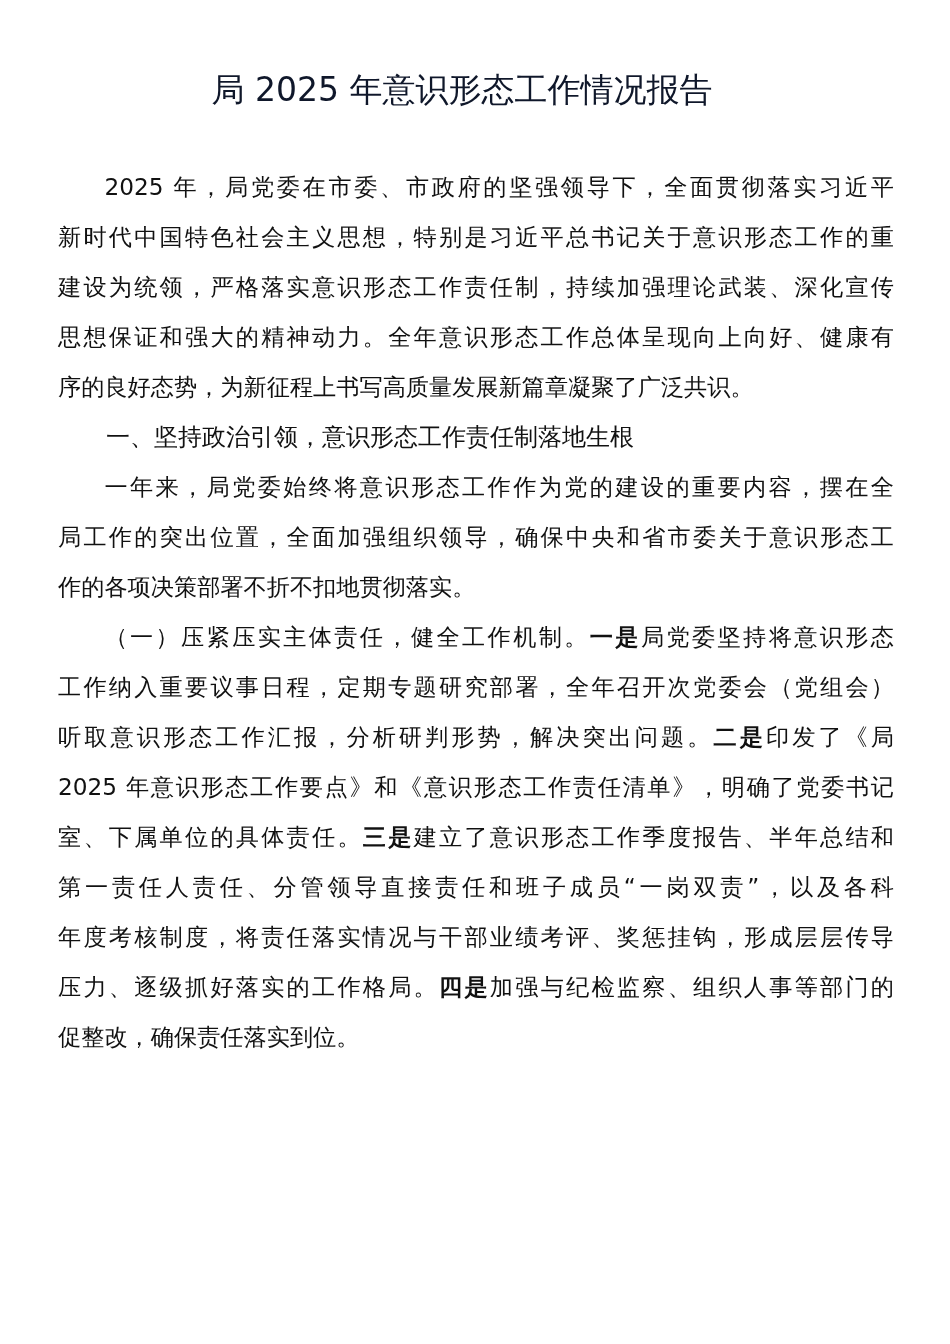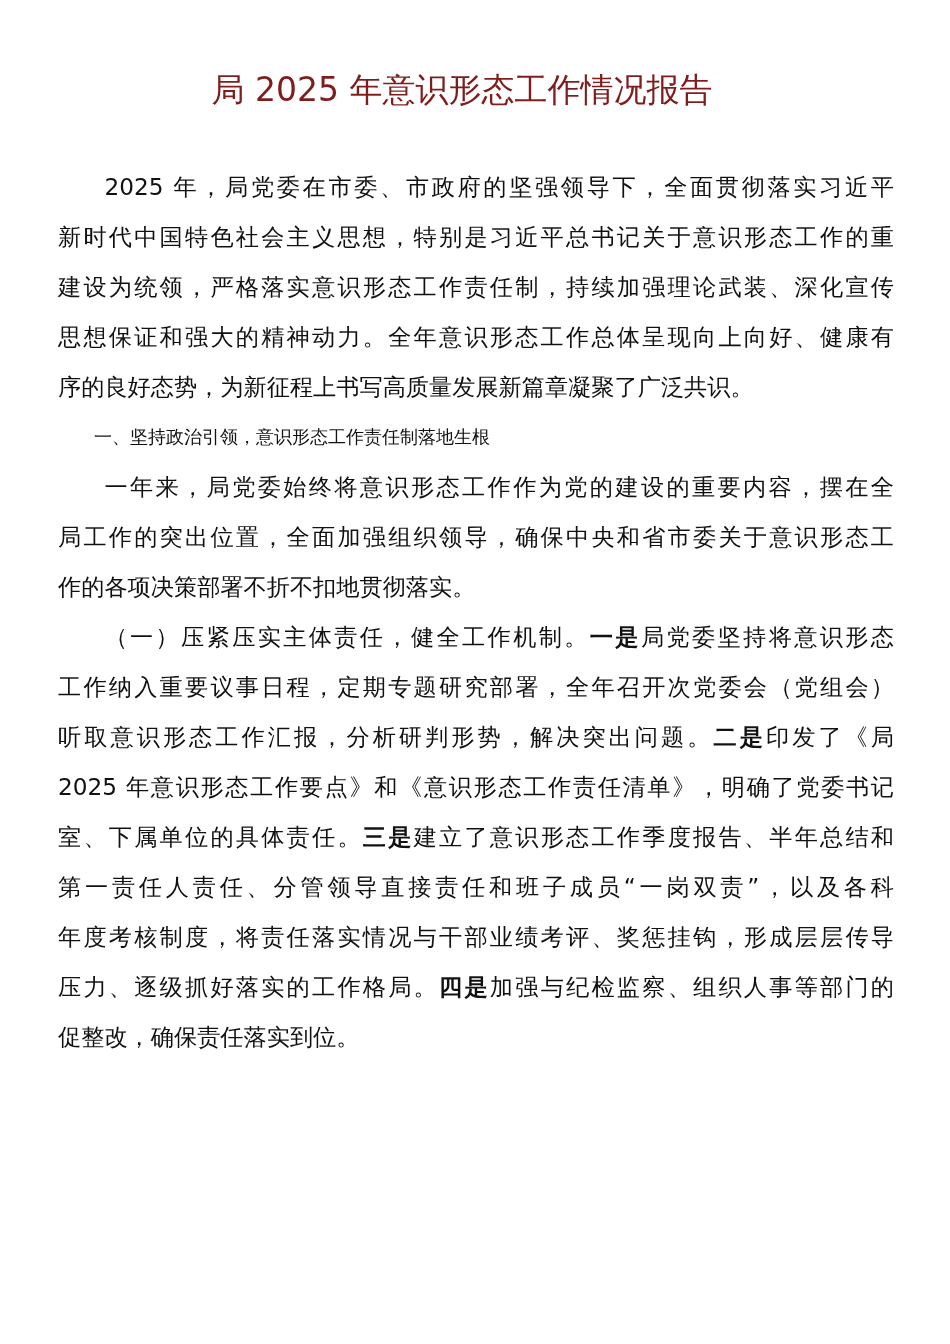--- a/index.html
+++ b/index.html
@@ -1,26 +1,26 @@
 <!DOCTYPE html>
 <html><head>
   <meta charset="utf-8">
   <style>
     html, body { margin: 0; padding: 0; background: #ffffff; }
     body { width: 950px; height: 1344px; overflow: hidden; position: relative;
            font-family: "DejaVu Sans", "Liberation Sans", sans-serif; color: #111; }
     .page { position: absolute; left: 0; top: 0; width: 950px; height: 1344px; background: #fff; }
     .title { position: absolute; top: 66px; left: 0; width: 924px; text-align: center;
-             font-size: 33px; line-height: 48px; letter-spacing: 0px; color: #7f1d1d; }
+             font-size: 33px; line-height: 48px; letter-spacing: 0px; color: #0f172a; }
     .body { position: absolute; left: 58px; top: 162px; width: 836px;
             font-size: 23.2px; line-height: 50px; text-align: justify; }
     .para { margin: 0; text-indent: 2em; }
     .line { display: block; white-space: nowrap; text-align-last: justify; text-align: justify; }
     .line.last { text-align-last: left; }
-    .heading { margin: 0; text-indent: 2em; font-size: 18px; }
+    .heading { margin: 0; text-indent: 2em; font-size: 24px; }
     b { font-weight: bold; }
   </style>
 </head>
 <body>
 
 <div class="page">
   <div class="title">局 2025 年意识形态工作情况报告</div>
 
   <div class="body">
 

